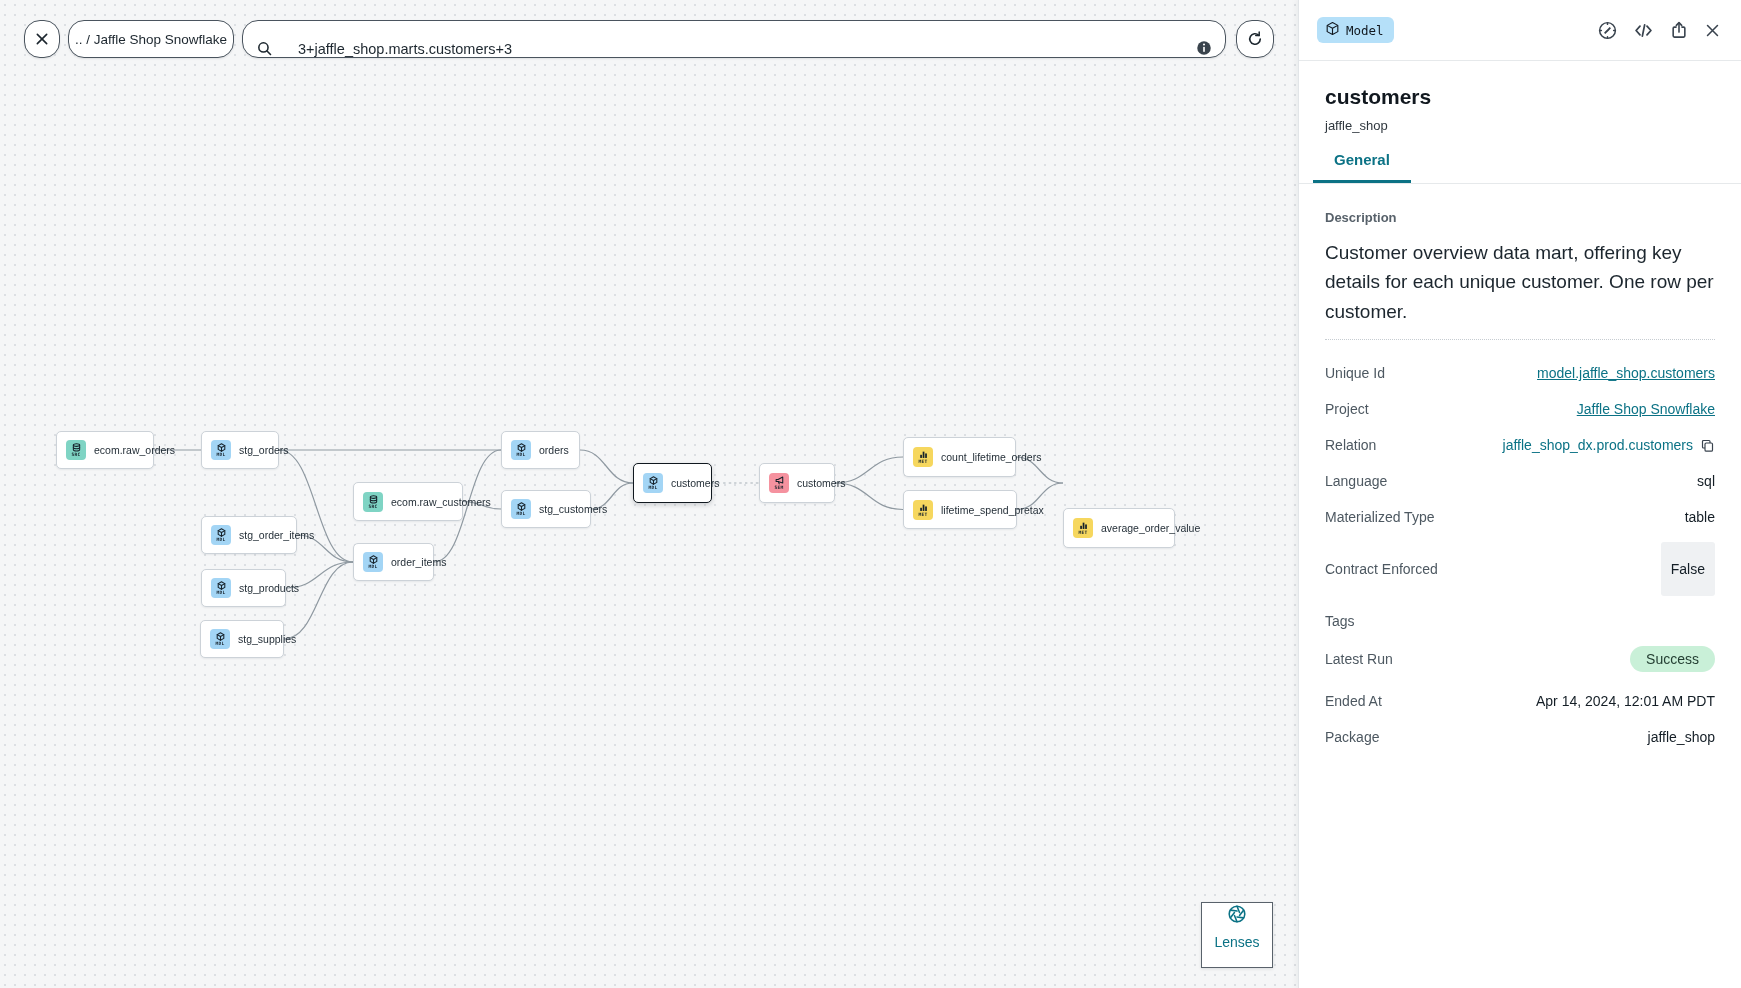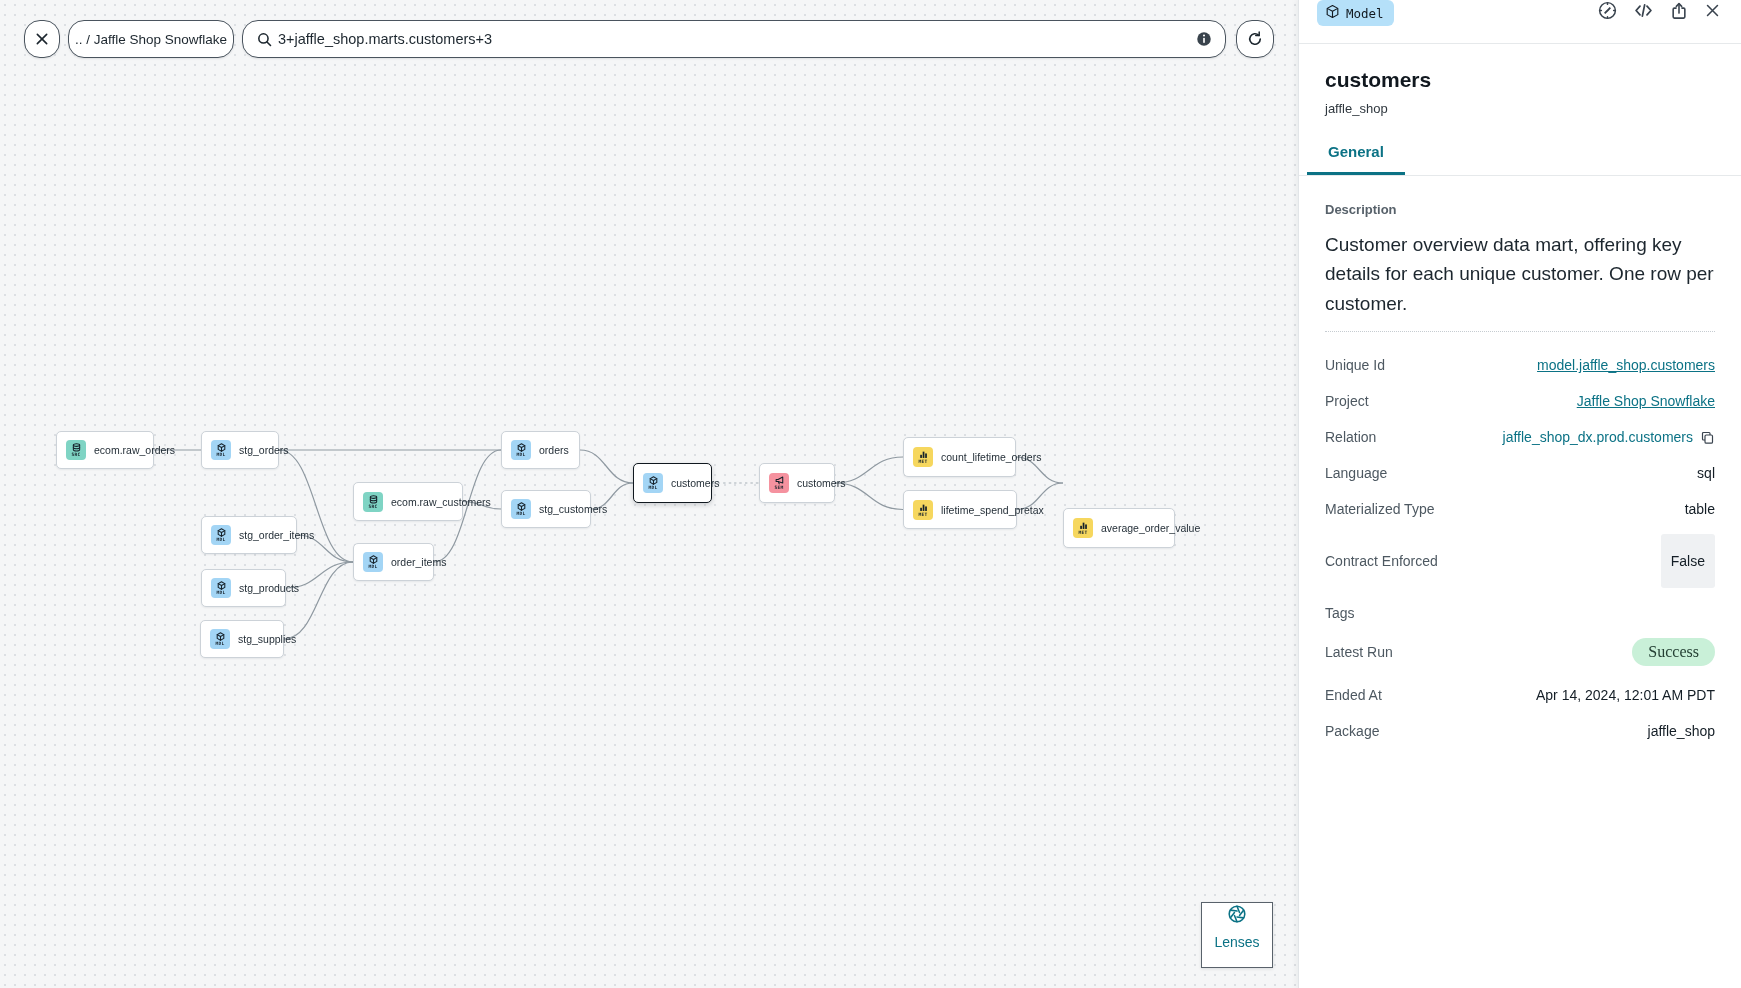--- a/index.html
+++ b/index.html
@@ -26,67 +26,67 @@
     font-size:4.6px; line-height:5px; letter-spacing:.2px; color:#16222b; }
   .gnode .nlabel { font-size:10.5px; color:#1f2a33; white-space:nowrap; }
 
   
   .tb-btn, .tb-box { position:absolute; top:20px; height:38px; background:#fff;
     border:1px solid #4a545e; border-radius:16px; display:flex; align-items:center;
     box-shadow:0 1px 2px rgba(20,30,40,.10); }
   #btn-close-canvas { left:24px; width:36px; justify-content:center; cursor:pointer; }
   #breadcrumb-box { left:68px; width:166px; justify-content:center;
     font-size:13.5px; color:#1c262e; }
-  #search-box { left:242px; width:984px; padding:0 12px 0 13px; gap:5px; }
+  #search-box { left:242px; width:984px; padding:0 12px 0 13px; gap:25px;align-items:flex-end; }
   #search-input { flex:1; border:none; outline:none; font-size:14.5px; color:#1c262e;
     font-family:"Liberation Sans", sans-serif; background:transparent; }
   #btn-refresh { left:1236px; width:38px; justify-content:center; cursor:pointer; }
 
   
   #lenses-btn { position:absolute; left:1201px; top:902px; width:72px; height:66px;
     background:#fff; border:1px solid #59626b; border-radius:0; cursor:pointer;
     display:flex; flex-direction:column; align-items:center; gap:5px;
     box-shadow:0 1px 3px rgba(20,30,40,.12); }
   #lenses-btn .lenses-label { font-size:14px; color:#0b7285; }
 
   
   #panel { position:absolute; left:1298px; top:0; width:443px; height:988px; background:#fff;
     border-left:1px solid #e2e5e8; box-shadow:-2px 0 6px rgba(20,30,40,.05); }
-  #panel-header { height:44px; border-bottom:1px solid #e6e9eb;
-    display:flex; align-items:flex-start; padding:0 20px 0 18px; }
+  #panel-header { height:61px; border-bottom:1px solid #e6e9eb;
+    display:flex; align-items:center; padding:0 20px 0 18px; }
   #model-badge { display:flex; align-items:center; gap:6px; background:#b5e0f9;
     border-radius:6px; padding:4px 10px 4px 8px;
     font-family:"DejaVu Sans Mono", monospace; font-size:12.5px; color:#11181f; }
   #panel-header .spacer { flex:1; }
   .hdr-icons { display:flex; align-items:center; gap:15px; }
   .hdr-icon { cursor:pointer; display:flex; align-items:center; justify-content:center; color:#39434e; }
 
   #panel-body { padding:24px 26px 0 26px; }
   #panel-title { font-size:21px; font-weight:bold; color:#11181f; }
   #panel-subtitle { margin-top:9px; font-size:13px; color:#2f373e; }
 
-  #tabs { margin-top:27px; padding-left:8px; border-bottom:1px solid #e6e9eb;
+  #tabs { margin-top:18px; padding-left:14px; border-bottom:1px solid #e6e9eb;
     margin-left:-26px; margin-right:-26px; padding-right:26px; display:flex; }
   .tab { font-size:15px; font-weight:bold; color:#0b7285; padding:0 21px 12px 21px;
     border-bottom:3px solid #0b7285; cursor:pointer; }
 
   #desc-label { margin-top:26px; font-size:13px; font-weight:bold; color:#57616a; }
   #desc-text { margin-top:13px; font-size:19px; line-height:1.55; color:#1c262e; }
   #dotted-divider { margin-top:13px; border-bottom:1.5px dotted #c6ccd1; }
 
   #fields { margin-top:22px; }
   .frow { display:flex; align-items:center; justify-content:space-between;
     min-height:22px; margin-bottom:14px; }
   .flabel { font-size:14px; color:#4d5861; }
   .fval { font-size:14px; color:#141e26; text-align:right; }
   a.fval-link { font-size:14px; color:#0b7285; text-decoration:underline; cursor:pointer; }
   .fval-teal { font-size:14px; color:#0b7285; }
   .copy-btn { cursor:pointer; margin-left:7px; color:#39434e; display:inline-flex; vertical-align:-3px; }
   .badge-gray { background:#eff1f3; color:#141e26; font-size:14px; padding:19px 10px; border-radius:3px; }
-  .badge-green { background:#c9f0d8; color:#243f33; font-size:16px; padding:5px 16px; border-radius:999px;font-family:Liberation Serif, serif; }
+  .badge-green { background:#c9f0d8; color:#243f33; font-size:14px; padding:5px 16px; border-radius:999px; }
   .row-tall { margin-bottom:18px;gap:48px; }
 </style>
 </head>
 <body>
 
 <div id="canvas">
   <svg id="edges" width="1298" height="988">
       <path d="M 154 450 C 177.5 450, 177.5 450, 201 450" class="edge"></path>
       <path d="M 279 450 C 390 450, 390 450, 501 450" class="edge"></path>
       <path d="M 279 450 C 316 450, 316 562, 353 562" class="edge"></path>

